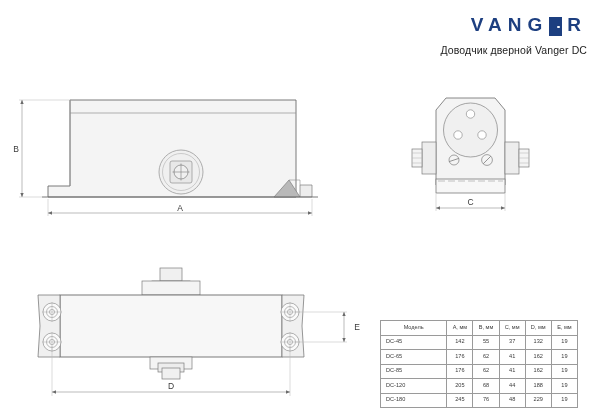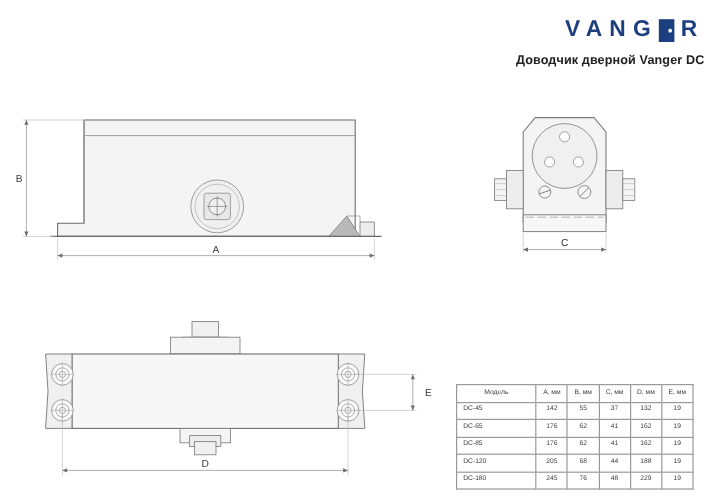--- a/index.html
+++ b/index.html
@@ -22,21 +22,21 @@
     top: 0;
     left: 330px;
     width: 270px;
     height: 70px;
   }
   #brand-logo {
     position: absolute;
     top: 14px;
     right: 13px;
     display: flex;
-    align-items: center;
+    align-items: flex-end;
     font-size: 19px;
     font-weight: bold;
     letter-spacing: 6px;
     color: #1d3f80;
     font-family: "Liberation Sans", sans-serif;
   }
   #brand-logo .ltr { display: inline-block; }
   .logo-door {
     display: inline-block;
     position: relative;
@@ -54,21 +54,21 @@
     width: 2.5px;
     height: 2.5px;
     border-radius: 50%;
     background: #ffffff;
   }
   #brand-subtitle {
     position: absolute;
     top: 44px;
     right: 13px;
     font-size: 10.5px;
-    font-weight: bold;
+    font-weight: normal;
     color: #222222;
     letter-spacing: .1px;
     white-space: nowrap;
   }
 
   
   .drawing {
     position: absolute;
   }
   #view-side   { left: 0;   top: 80px;  width: 345px; height: 145px; }

